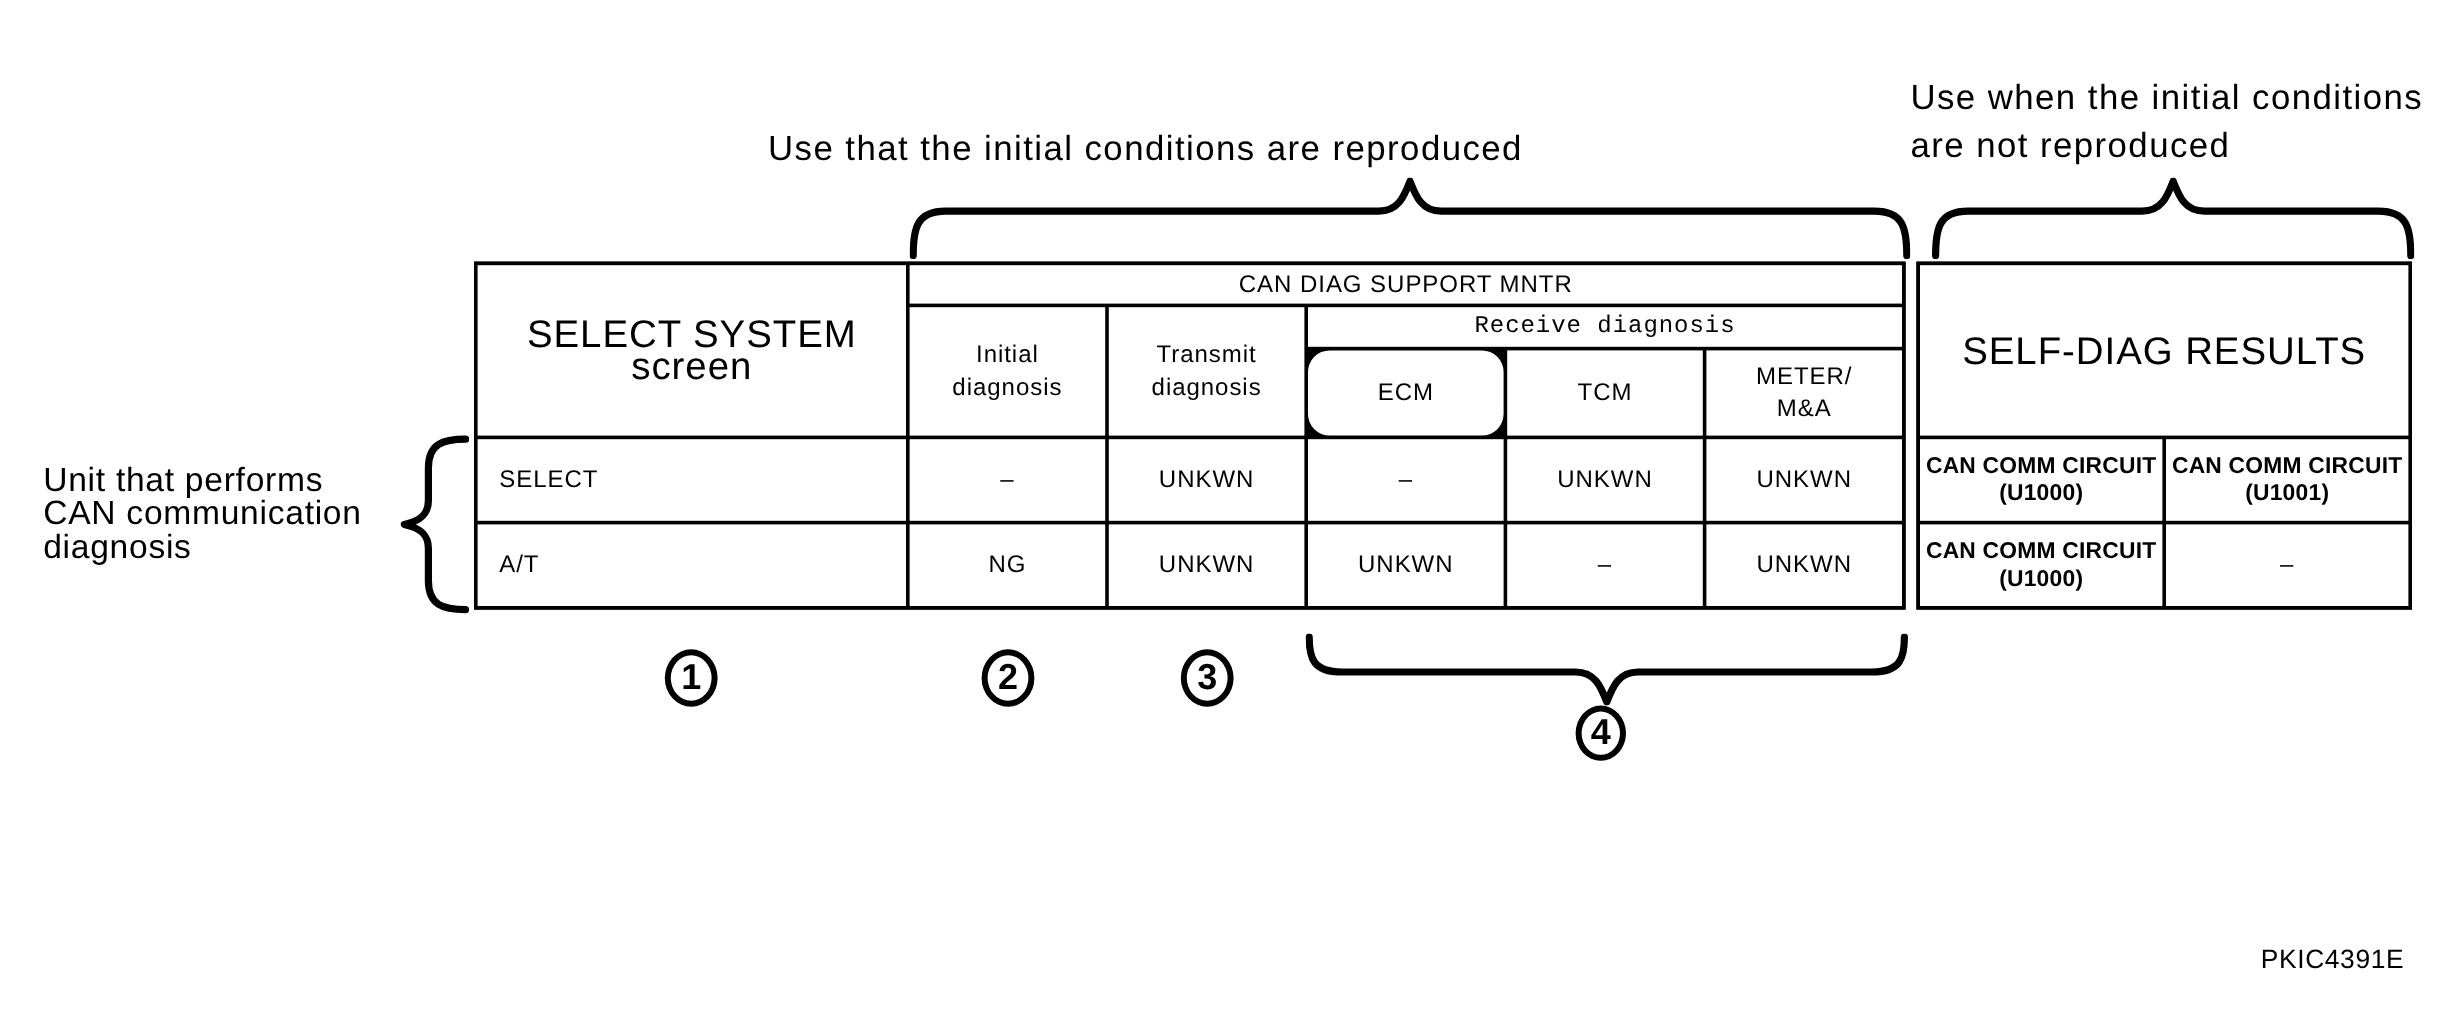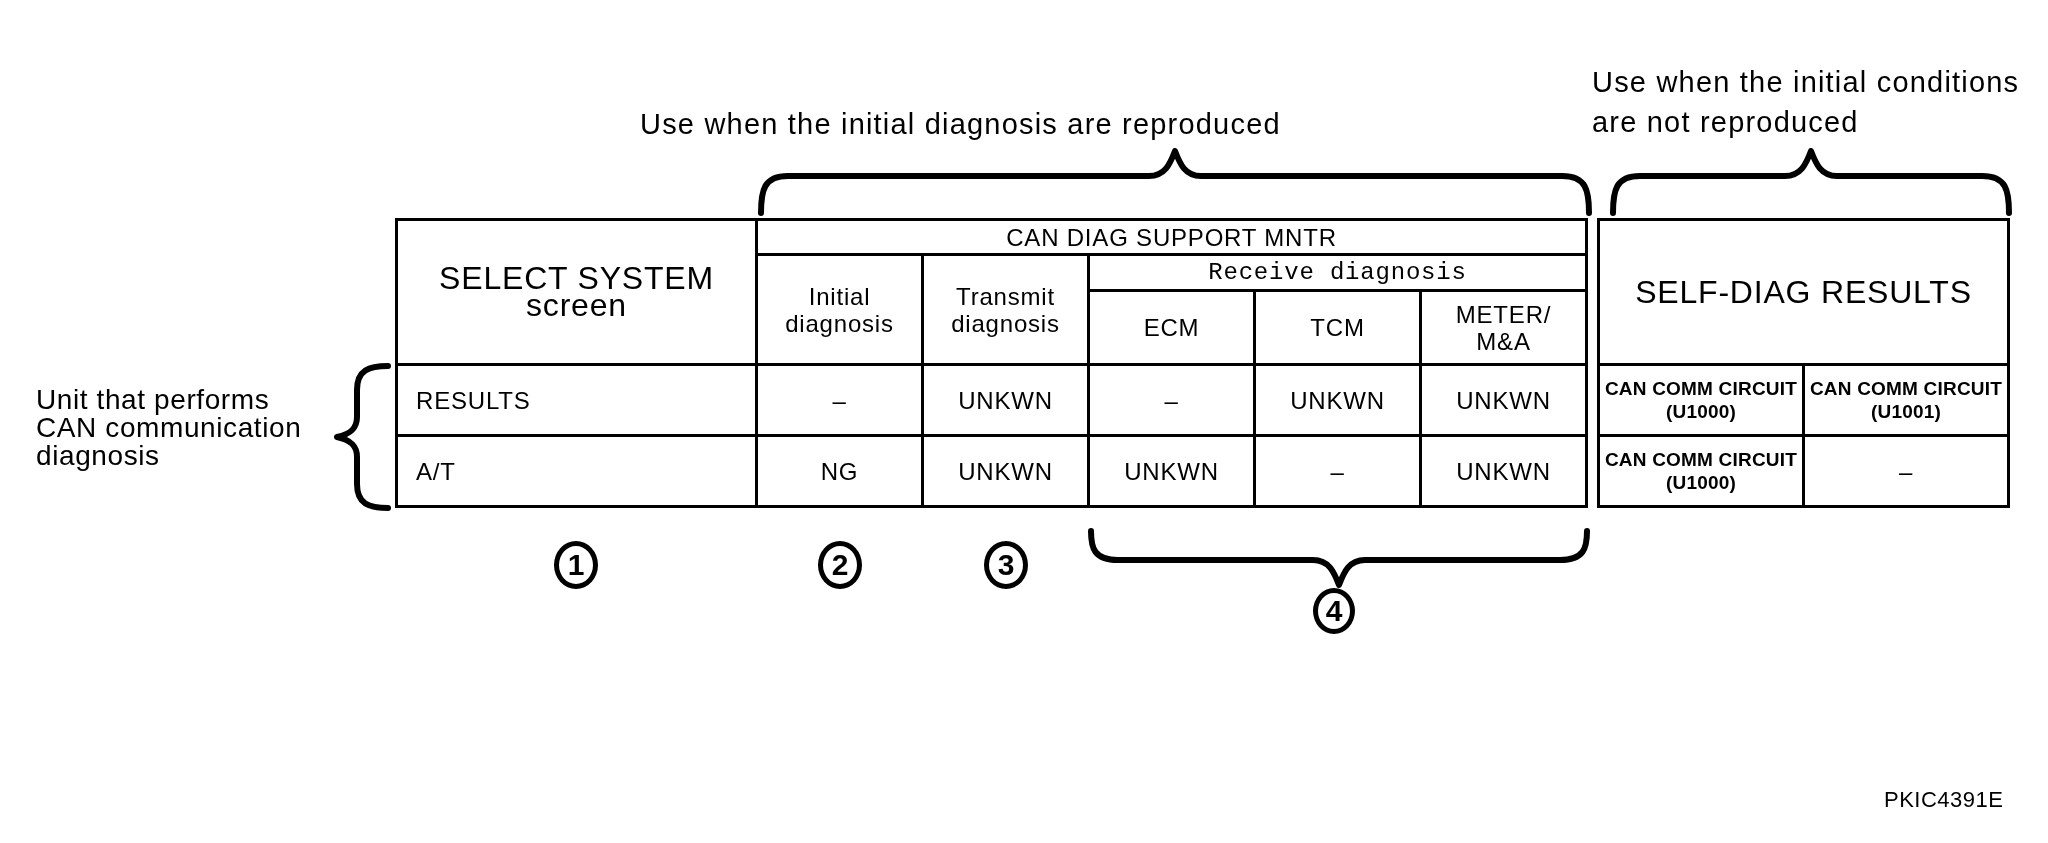--- a/index.html
+++ b/index.html
@@ -52,35 +52,35 @@
     left:1597px;top:218px;width:413px;height:290px;
     grid-template-columns:202px 202px;
     grid-template-rows:142px 68px 68px;
   }
   .cell{
     background:#fff;
     display:flex;
     align-items:center;
     justify-content:center;
     text-align:center;
-    font-size:24px;
+    font-size:20px;
     letter-spacing:0.8px;
     line-height:27px;
     white-space:pre-line;
   }
   .cell.big{font-size:32px;}
   .cell.left{justify-content:flex-start;text-align:left;padding-left:18px;}
   .cell.small{font-size:19px;line-height:23px;letter-spacing:0.2px;font-weight:bold;}
 
   .c-select{grid-column:1;grid-row:1/4;}
   .c-candiag{grid-column:2/7;grid-row:1;}
   .c-initial{grid-column:2;grid-row:2/4;}
   .c-transmit{grid-column:3;grid-row:2/4;}
   .c-receive{grid-column:4/7;grid-row:2;font-family:Liberation Mono, monospace;}
-  .c-ecm{grid-column:4;grid-row:3;}
+  .c-ecm{grid-column:4;grid-row:3;border-radius:18px;}
   .c-tcm{grid-column:5;grid-row:3;}
   .c-meter{grid-column:6;grid-row:3;}
   .c-selfhdr{grid-column:1/3;grid-row:1;}
 
   .callout{
     position:absolute;
     width:44px;height:48px;
     border:5px solid #000;
     border-radius:50%;
     box-sizing:border-box;
@@ -95,21 +95,21 @@
     font-size:22px;
     letter-spacing:0.5px;
     margin-top:39px;
   }
 </style>
 </head>
 <body>
 
 <div id="figure">
 
-  <div class="note" style="left:640px;top:104px;">Use when the initial diagnosis are reproduced</div>
+  <div class="note" style="left:640px;top:104px;">Use that the initial conditions are reproduced</div>
   <div class="note" style="left:1592px;top:62px;white-space:pre-line;">Use when the initial conditions
 are not reproduced</div>
   <div class="unit-label">Unit that performs
 CAN communication
 diagnosis</div>
 
   <svg class="brace" style="left:758px;top:148px;" width="834" height="68">
     <path d="M 3 65 C 3 42 6 28 30 28 L 391 28 C 407 28 412 16 417 3 C 422 16 427 28 443 28 L 804 28 C 828 28 831 42 831 65"></path>
   </svg>
   <svg class="brace" style="left:1610px;top:148px;" width="402" height="68">
@@ -128,21 +128,21 @@
     <div class="cell c-initial">Initial
 diagnosis</div>
     <div class="cell c-transmit">Transmit
 diagnosis</div>
     <div class="cell c-receive">Receive diagnosis</div>
     <div class="cell c-ecm">ECM</div>
     <div class="cell c-tcm">TCM</div>
     <div class="cell c-meter">METER/
 M&amp;A</div>
 
-    <div class="cell left">RESULTS</div>
+    <div class="cell left">SELECT</div>
     <div class="cell">–</div>
     <div class="cell">UNKWN</div>
     <div class="cell">–</div>
     <div class="cell">UNKWN</div>
     <div class="cell">UNKWN</div>
 
     <div class="cell left">A/T</div>
     <div class="cell">NG</div>
     <div class="cell">UNKWN</div>
     <div class="cell">UNKWN</div>

